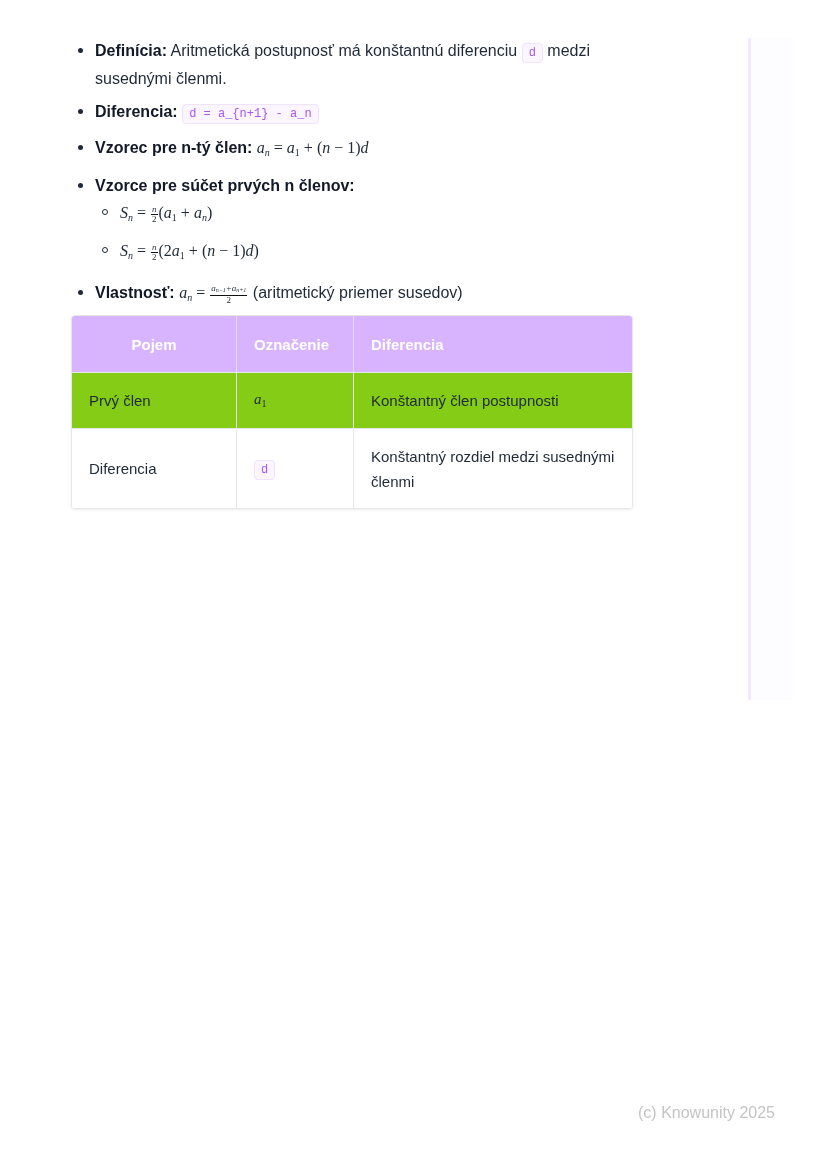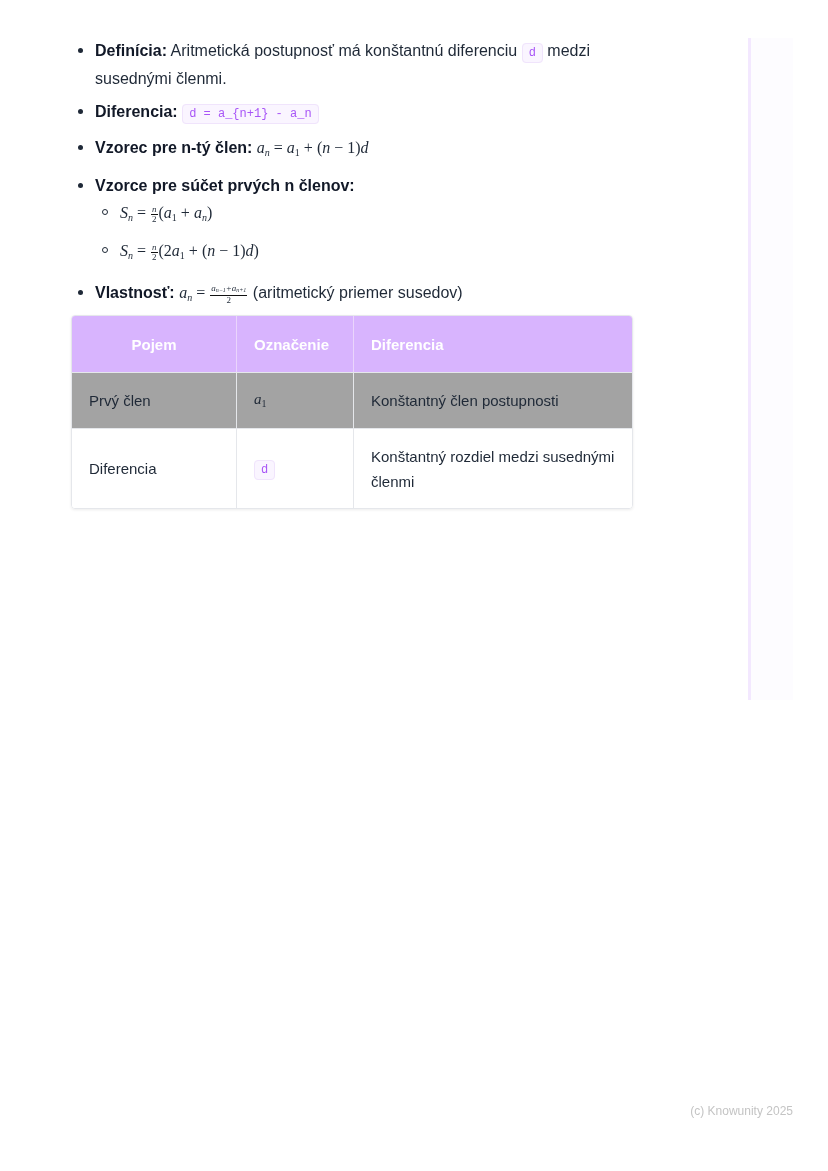--- a/index.html
+++ b/index.html
@@ -30,30 +30,30 @@
       position: absolute; left: 71px; top: 315px; width: 562px; border-collapse: separate; border-spacing: 0;
       border-radius: 4px; overflow: hidden; box-shadow: 0 1px 3px rgba(0,0,0,0.08); border: 1px solid #e5e7eb;
       font-size: 15px;
     }
     th {
       background: #d8b4fe; color: #ffffff; font-weight: 700; text-align: left; padding: 0 17px; height: 56px;
       border-right: 1px solid #ead5fc; font-size: 15px;
     }
     th:last-child, td:last-child { border-right: none; }
     td { padding: 0 17px; border-top: 1px solid #e5e7eb; border-right: 1px solid #e5e7eb; color: #1f2937; line-height: 25px; }
-    tr.r1 td { height: 55px; background: #a3a3a3; }
+    tr.r1 td { height: 55px; background: #84cc16; }
     tr.r2 td { height: 56px; background: #f9fafb; }
     tr.r3 td { height: 79px; background: #ffffff; }
     tr.r4 td { height: 79px; background: #f9fafb; }
     .col1 { width: 130px; text-align: center; } .col2 { width: 82px; }
     .sidebar {
       position: absolute; left: 748px; top: 38px; width: 42px; height: 662px;
       border-left: 3px solid #f3e8ff; background: #fdfcff;
     }
-    .footer { position: absolute; right: 35px; top: 1104px; font-size: 12px; color: #c4c4c4; }
+    .footer { position: absolute; right: 53px; top: 1104px; font-size: 16px; color: #c4c4c4; }
   </style>
 </head>
 <body>
 
 <div class="content">
   <ul class="main">
     <li>
       <b>Definícia:</b>
       <span>Aritmetická postupnosť má konštantnú diferenciu</span>
       <code>d</code>

